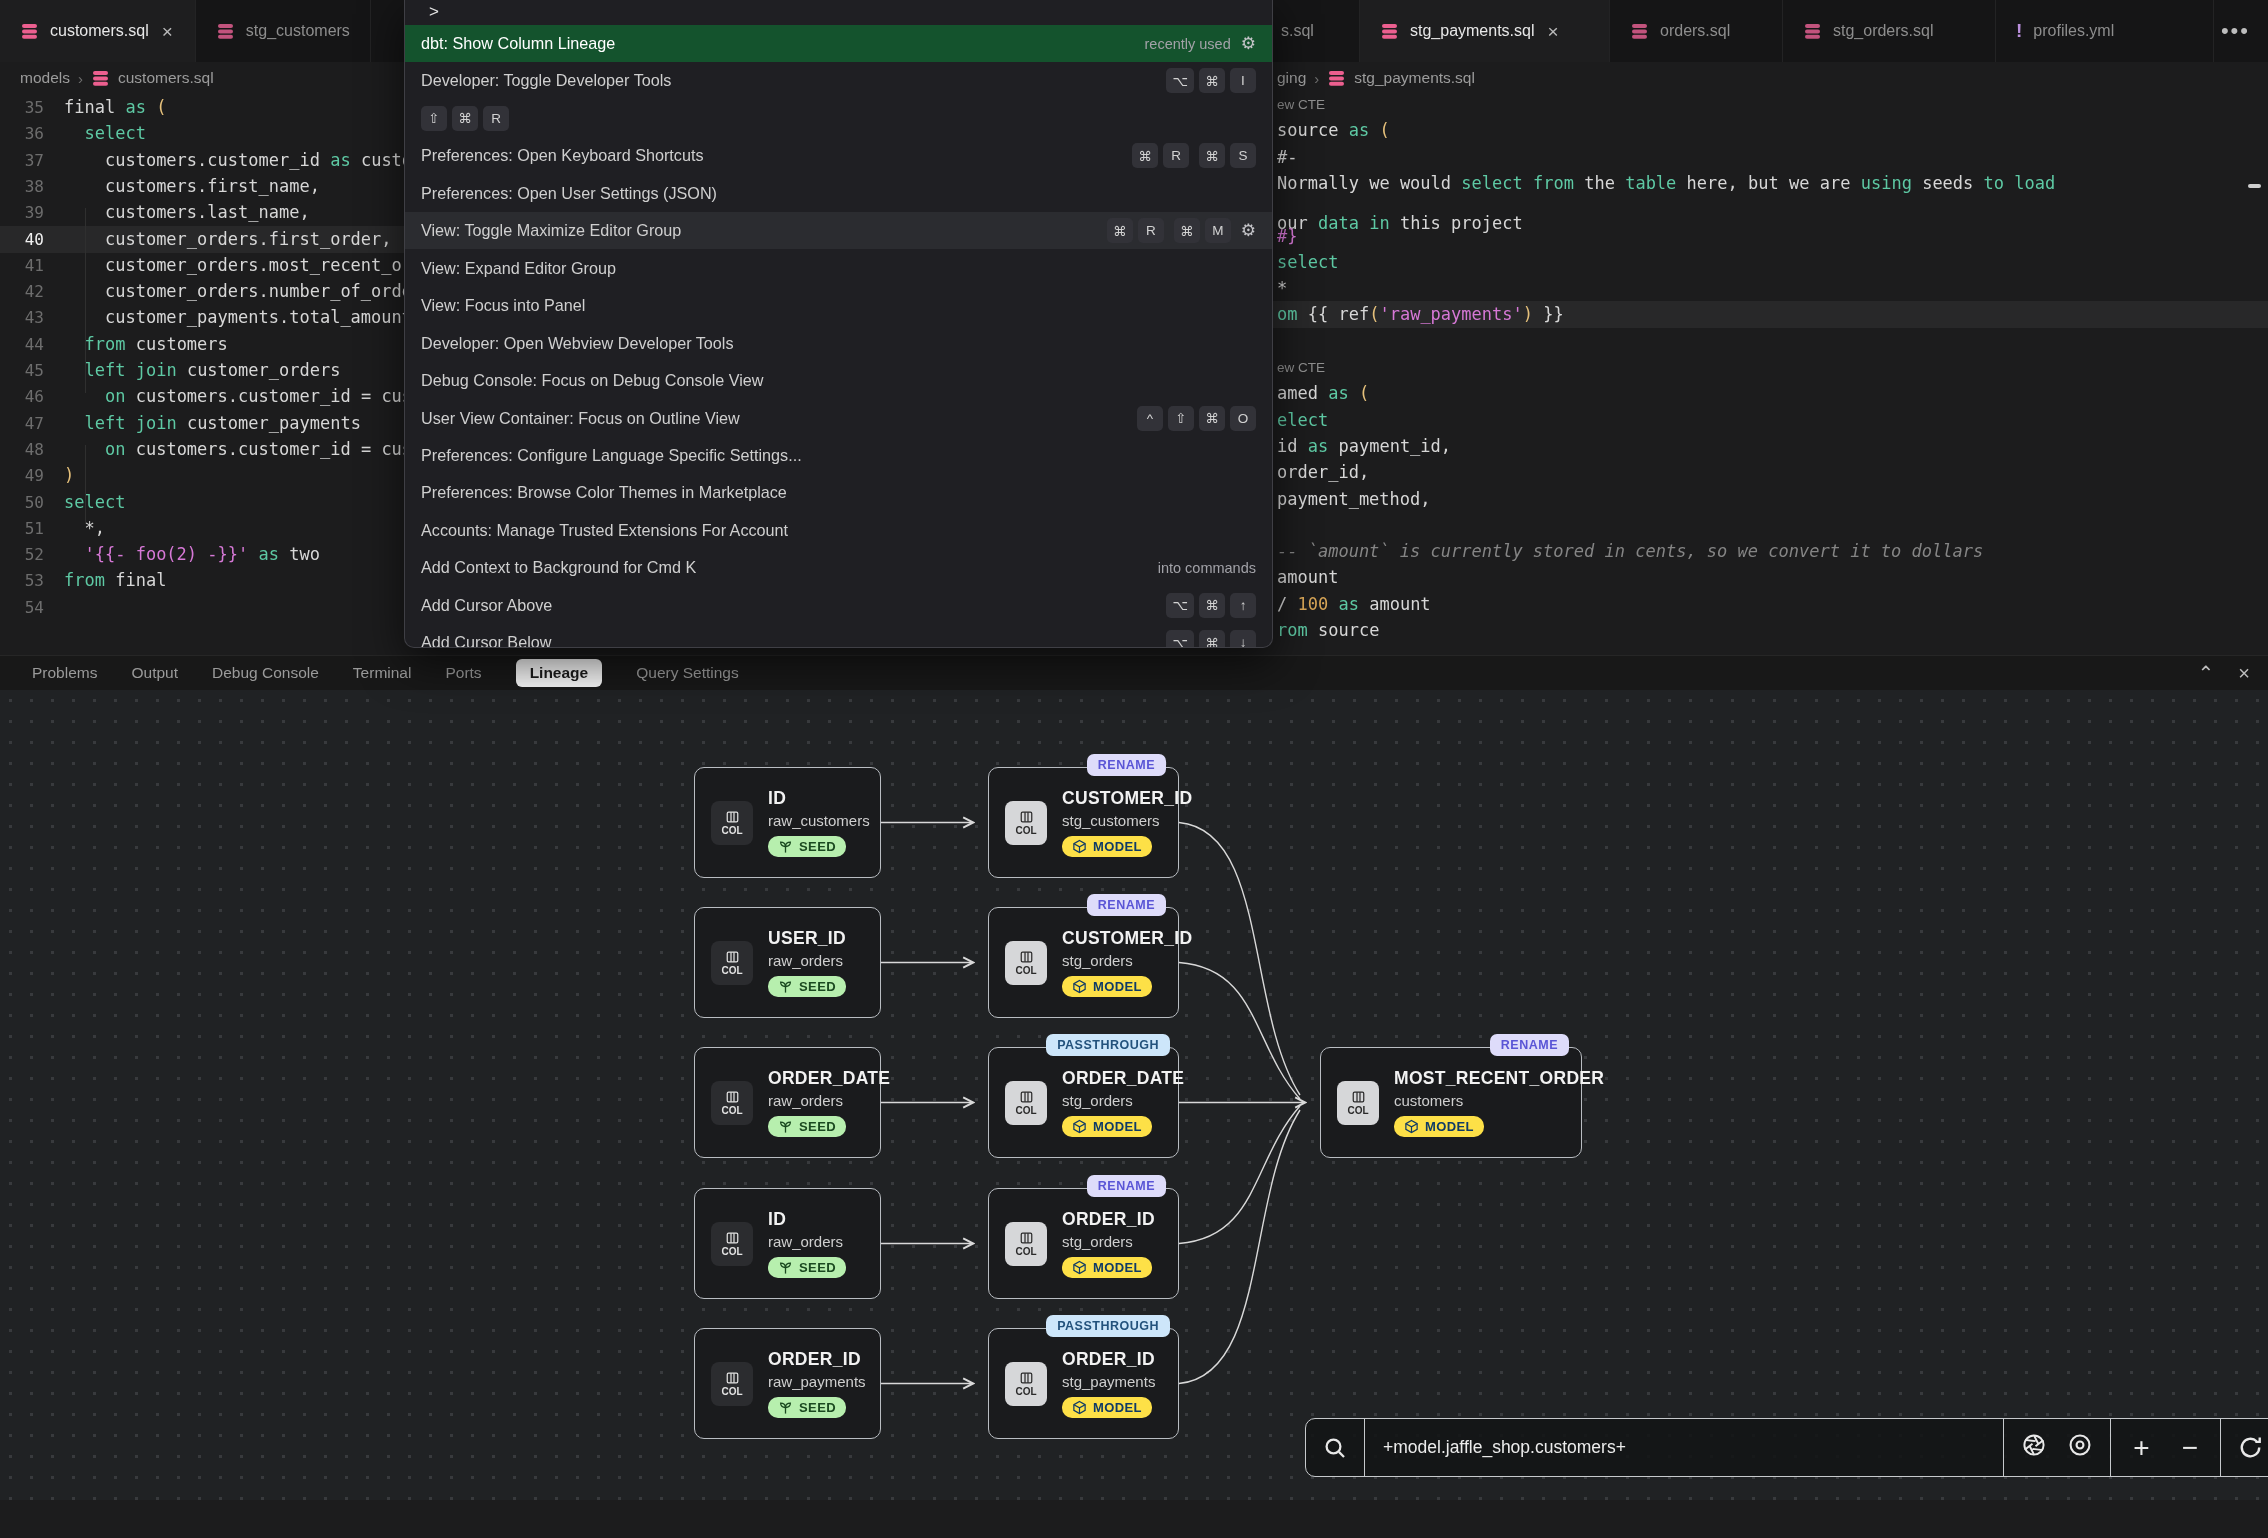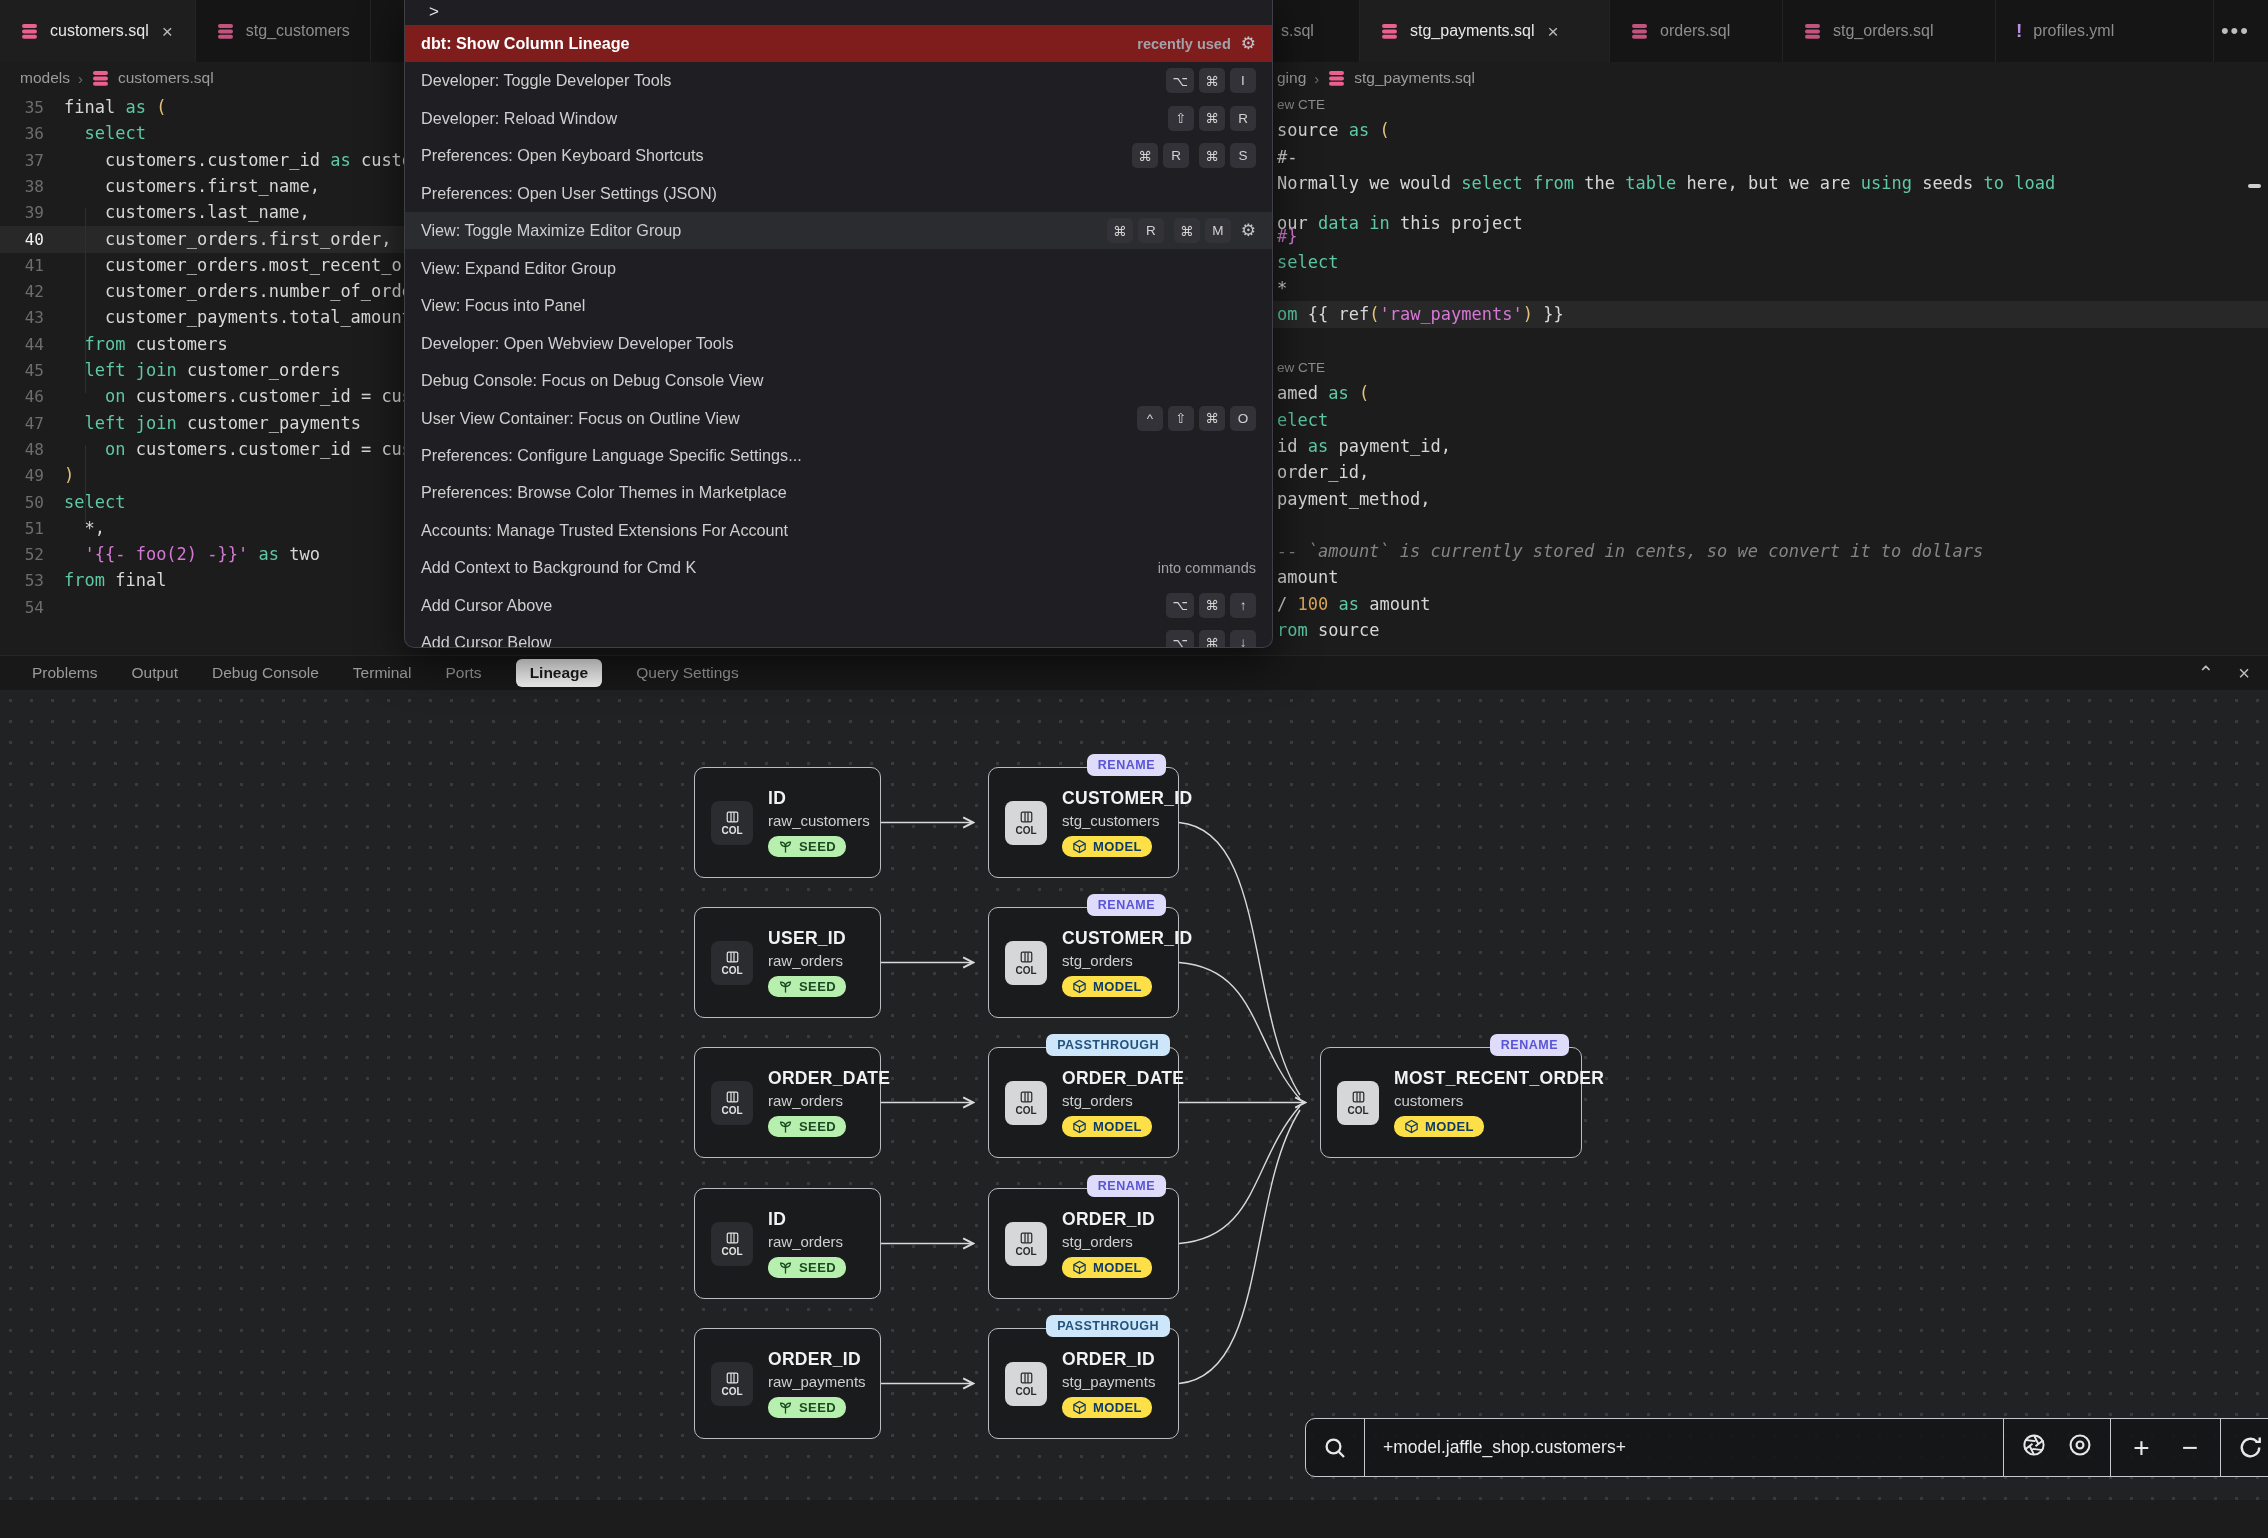--- a/index.html
+++ b/index.html
@@ -37,21 +37,21 @@
   .indent-guide{position:absolute;width:1px;background:#2f2f2f;}
   .minimap-dash{position:absolute;background:#cfcfcf;border-radius:2px;}
   
   #palette{position:absolute;left:404px;top:0;width:869px;height:648px;background:#1f1f23;
       border:1px solid #3f3f45;border-top:none;border-radius:0 0 10px 10px;z-index:60;
       box-shadow:0 14px 44px rgba(0,0,0,.6);overflow:hidden;box-sizing:border-box;}
   #palette-input{position:absolute;left:14px;top:0;height:22px;display:flex;align-items:flex-end;
       color:#e6e6e6;font-size:17px;padding-left:10px;}
   .prow{position:absolute;left:0;width:100%;height:37px;display:flex;align-items:center;
       padding:0 16px;box-sizing:border-box;font-size:16.2px;color:#cfcfcf;}
-  .prow.selected{background:#7f1d1d;color:#ffffff;font-weight:bold;}
+  .prow.selected{background:#14532d;color:#ffffff;}
   .prow.hover{background:#2b2c30;}
   .prow .plabel{flex:1;white-space:nowrap;overflow:hidden;}
   .prow .pright{display:flex;align-items:center;gap:10px;}
   .rtext{font-size:14.5px;color:#a2a2a8;}
   .kgroup{display:flex;gap:5px;}
   .kchip{min-width:14px;height:25px;padding:0 6px;background:#323238;border-radius:5px;
       display:flex;align-items:center;justify-content:center;font-size:13.5px;color:#d2d2d2;}
   .gear{color:#c5c5c9;font-size:17px;}
   
   #panel-header{position:absolute;left:0;top:655px;width:2268px;height:35px;background:#181818;
@@ -273,21 +273,20 @@
           <span class="plabel">Developer: Toggle Developer Tools</span>
           <span class="pright">
             <span class="kgroup">
               <span class="kchip">⌥</span>
               <span class="kchip">⌘</span>
               <span class="kchip">I</span>
             </span>
           </span>
         </div>
         <div class="prow" style="top: 99.9px;">
-          <span class="plabel">Developer: Reload Window</span>
           <span class="pright">
             <span class="kgroup">
               <span class="kchip">⇧</span>
               <span class="kchip">⌘</span>
               <span class="kchip">R</span>
             </span>
           </span>
         </div>
         <div class="prow" style="top: 137.35px;">
           <span class="plabel">Preferences: Open Keyboard Shortcuts</span>

